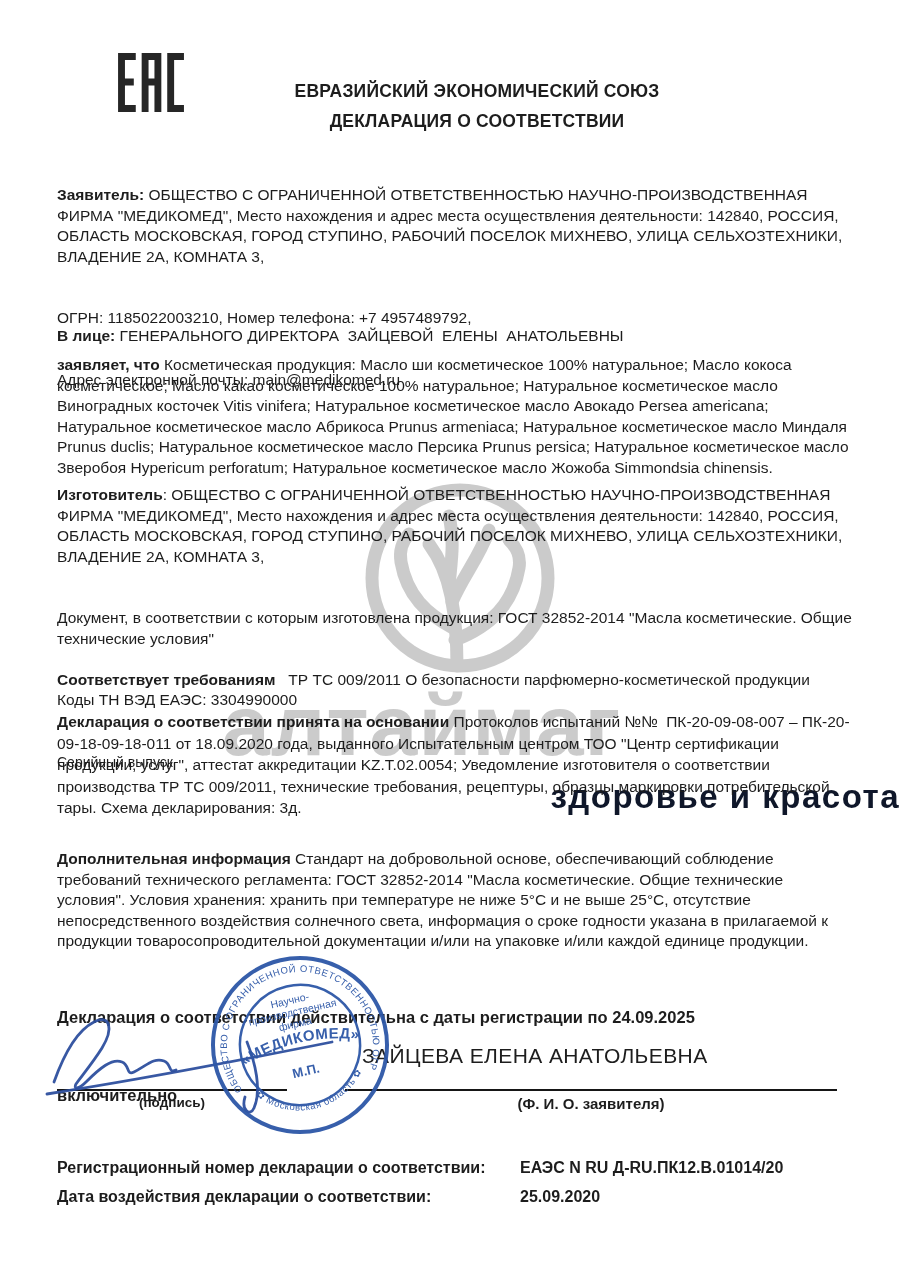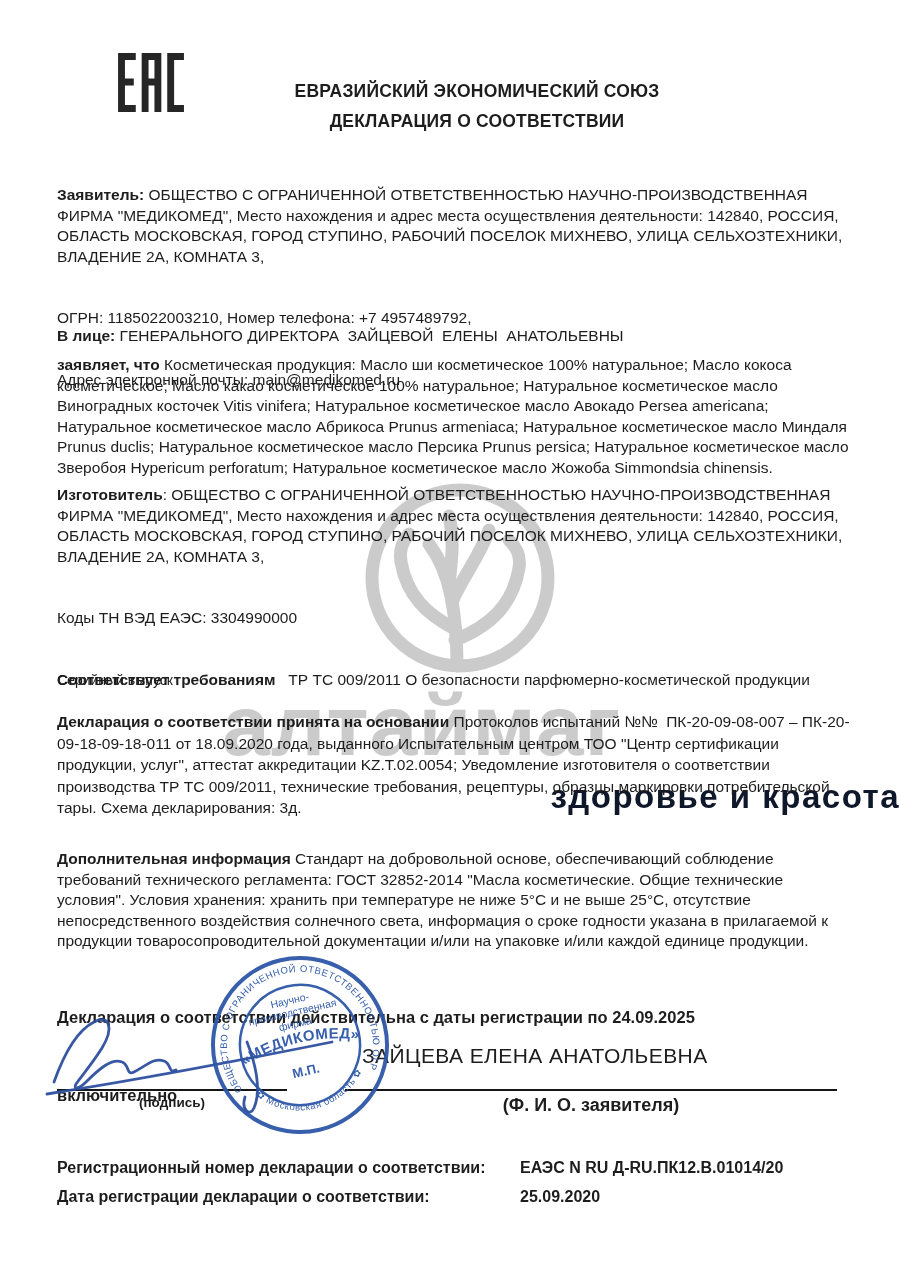--- a/index.html
+++ b/index.html
@@ -36,21 +36,21 @@
   .blk-additional{top:808px; line-height:20.5px;}
   .blk-validity{top:952px; font-weight:700; font-size:16.5px; line-height:26px;}
   
   .sig-svg{position:absolute; left:42px; top:1002px; width:300px; height:115px; z-index:3;}
   .sig-svg path{stroke:var(--sig-blue,#2d4f9e); stroke-width:2.8px; fill:none; stroke-linecap:round; opacity:.95;}
   .sign-line{position:absolute; left:57px; top:1089px; width:230px; height:2px; background:#161616; z-index:1;}
   .name-line{position:absolute; left:345px; top:1089px; width:492px; height:2px; background:#161616; z-index:1;}
   .sign-label{position:absolute; left:57px; top:1095px; width:230px; text-align:center;
     font-size:13.5px; font-weight:700; z-index:1;}
   .name-label{position:absolute; left:345px; top:1095px; width:492px; text-align:center;
-    font-size:18px; font-weight:700; z-index:1;}
+    font-size:15px; font-weight:700; z-index:1;}
   .applicant-name{position:absolute; left:362px; top:1044px; font-size:21px; letter-spacing:.4px; z-index:1;text-align:center;}
   
   .stamp{position:absolute; left:205px; top:950px; width:190px; height:190px; z-index:4; opacity:.95;}
   .stamp circle{fill:none; stroke:var(--stamp-blue,#2d57a7);}
   .stamp text{fill:var(--stamp-blue,#2d57a7);}
   
   .foot-row{position:absolute; left:57px; width:795px; font-size:16px; font-weight:700; z-index:1;margin-top:29px;}
   .foot-row-1{top:1130px;}
   .foot-row-2{top:1159px;}
   .foot-value{position:absolute; left:463px; top:0;}
@@ -91,20 +91,21 @@
   <div class="blk blk-inperson">
     <p class="para"><span class="b">В лице: </span><span>ГЕНЕРАЛЬНОГО ДИРЕКТОРА  ЗАЙЦЕВОЙ  ЕЛЕНЫ  АНАТОЛЬЕВНЫ</span></p>
   </div>
 
   <div class="blk blk-declares">
     <p class="para"><span class="b">заявляет, что </span><span>Косметическая продукция: Масло ши косметическое 100% натуральное; Масло кокоса косметическое; Масло какао косметическое 100% натуральное; Натуральное косметическое масло Виноградных косточек Vitis vinifera; Натуральное косметическое масло Авокадо Persea americana; Натуральное косметическое масло Абрикоса Prunus armeniaca; Натуральное косметическое масло Миндаля Prunus duclis; Натуральное косметическое масло Персика Prunus persica; Натуральное косметическое масло Зверобоя Hypericum perforatum; Натуральное косметическое масло Жожоба Simmondsia chinensis.</span></p>
   </div>
 
   <div class="blk blk-manufacturer">
     <p class="para"><span class="b">Изготовитель</span><span>: ОБЩЕСТВО С ОГРАНИЧЕННОЙ ОТВЕТСТВЕННОСТЬЮ НАУЧНО-ПРОИЗВОДСТВЕННАЯ ФИРМА "МЕДИКОМЕД", Место нахождения и адрес места осуществления деятельности: 142840, РОССИЯ, ОБЛАСТЬ МОСКОВСКАЯ, ГОРОД СТУПИНО, РАБОЧИЙ ПОСЕЛОК МИХНЕВО, УЛИЦА СЕЛЬХОЗТЕХНИКИ, ВЛАДЕНИЕ 2А, КОМНАТА 3,</span></p>
+    <p class="para"><span>Документ, в соответствии с которым изготовлена продукция: ГОСТ 32852-2014 "Масла косметические. Общие технические условия"</span></p>
     <p class="para"><span>Коды ТН ВЭД ЕАЭС: 3304990000</span></p>
     <p class="para"><span class="sm">Серийный выпуск</span></p>
   </div>
 
   <div class="blk blk-complies">
     <p class="para"><span class="b">Соответствует требованиям</span><span>   ТР ТС 009/2011 О безопасности парфюмерно-косметической продукции</span></p>
   </div>
 
   <div class="blk blk-basis">
     <p class="para"><span class="b">Декларация о соответствии принята на основании </span><span>Протоколов испытаний №№  ПК-20-09-08-007 – ПК-20-09-18-09-18-011 от 18.09.2020 года, выданного Испытательным центром ТОО "Центр сертификации продукции, услуг", аттестат аккредитации KZ.T.02.0054; Уведомление изготовителя о соответствии производства ТР ТС 009/2011, технические требования, рецептуры, образцы маркировки потребительской тары. Схема декларирования: 3д.</span></p>
@@ -154,17 +155,17 @@
   <div class="name-line"></div>
   <div class="sign-label">(подпись)</div>
   <div class="applicant-name">ЗАЙЦЕВА ЕЛЕНА АНАТОЛЬЕВНА</div>
   <div class="name-label">(Ф. И. О. заявителя)</div>
 
   <div class="foot-row foot-row-1">
     <span>Регистрационный номер декларации о соответствии:</span>
     <span class="foot-value">ЕАЭС N RU Д-RU.ПК12.В.01014/20</span>
   </div>
   <div class="foot-row foot-row-2">
-    <span>Дата регистрации декларации о соответствии:</span>
+    <span>Дата воздействия декларации о соответствии:</span>
     <span class="foot-value">25.09.2020</span>
   </div>
 
 </div>
 
 </body></html>

